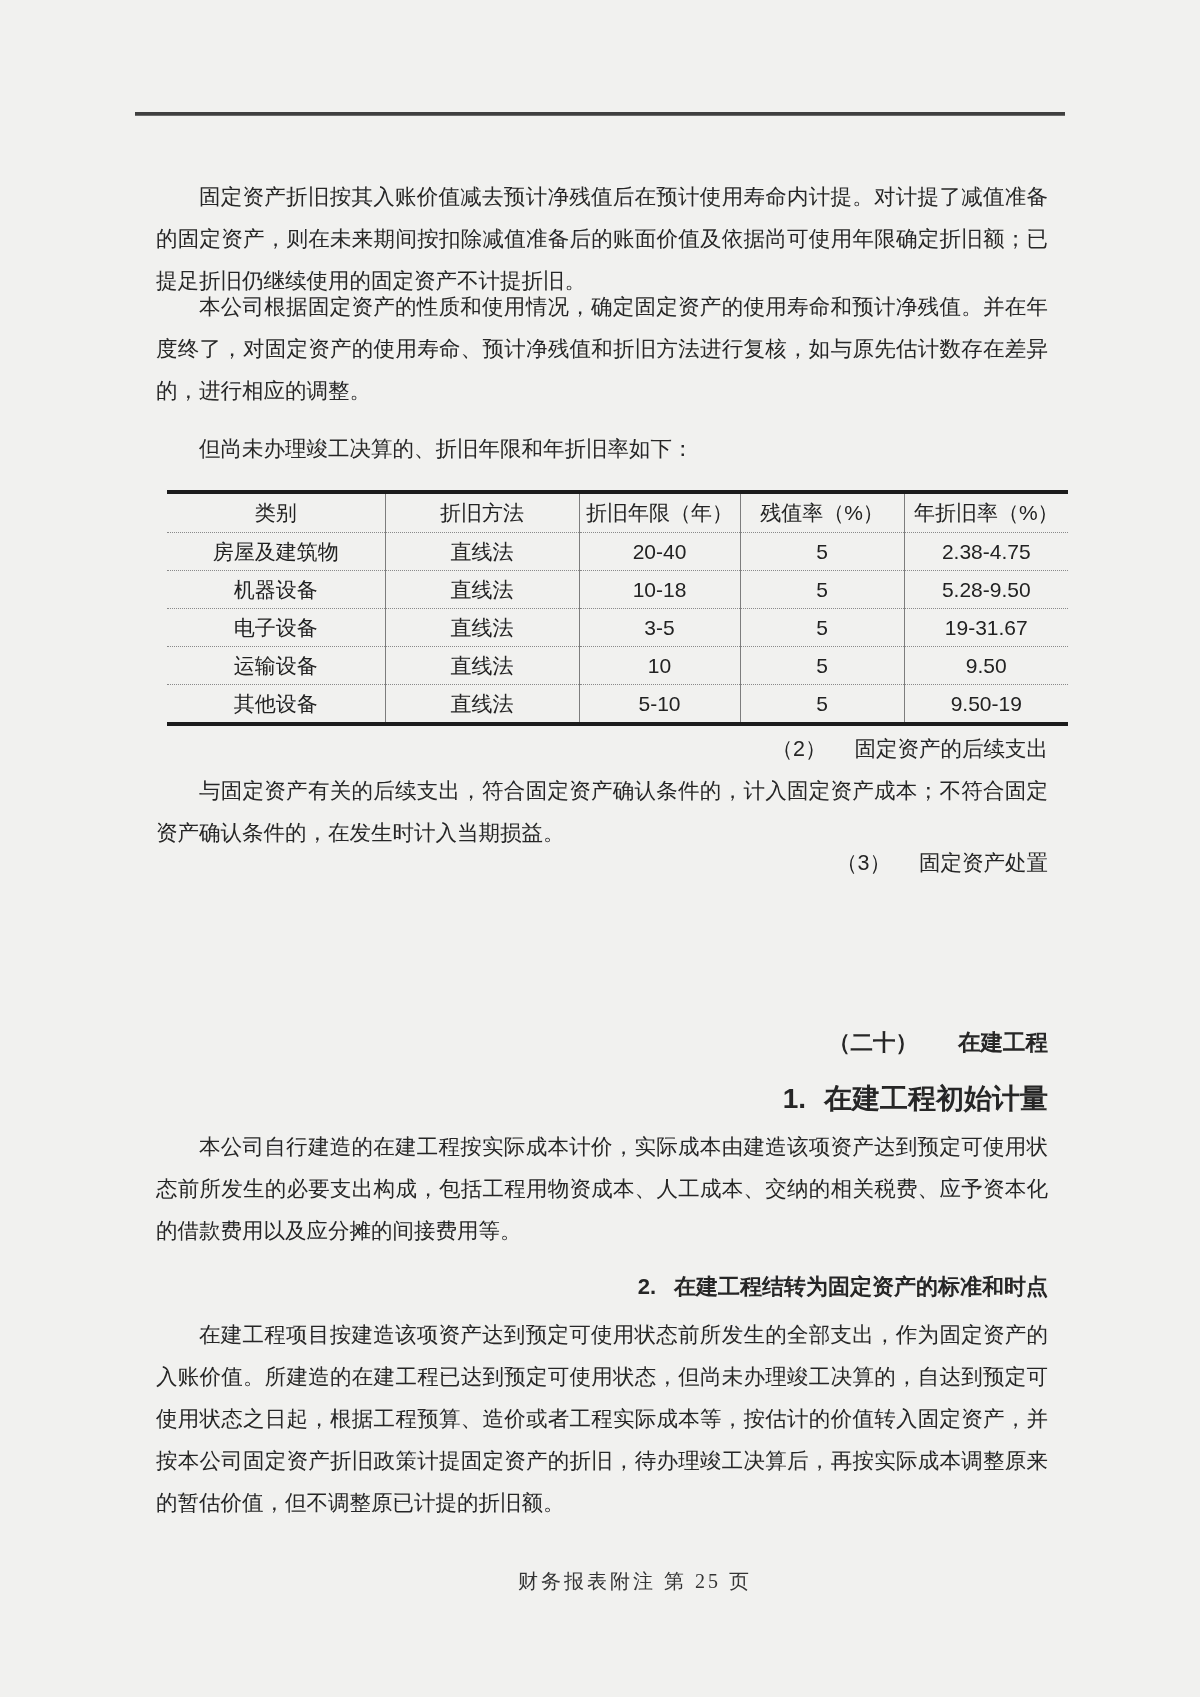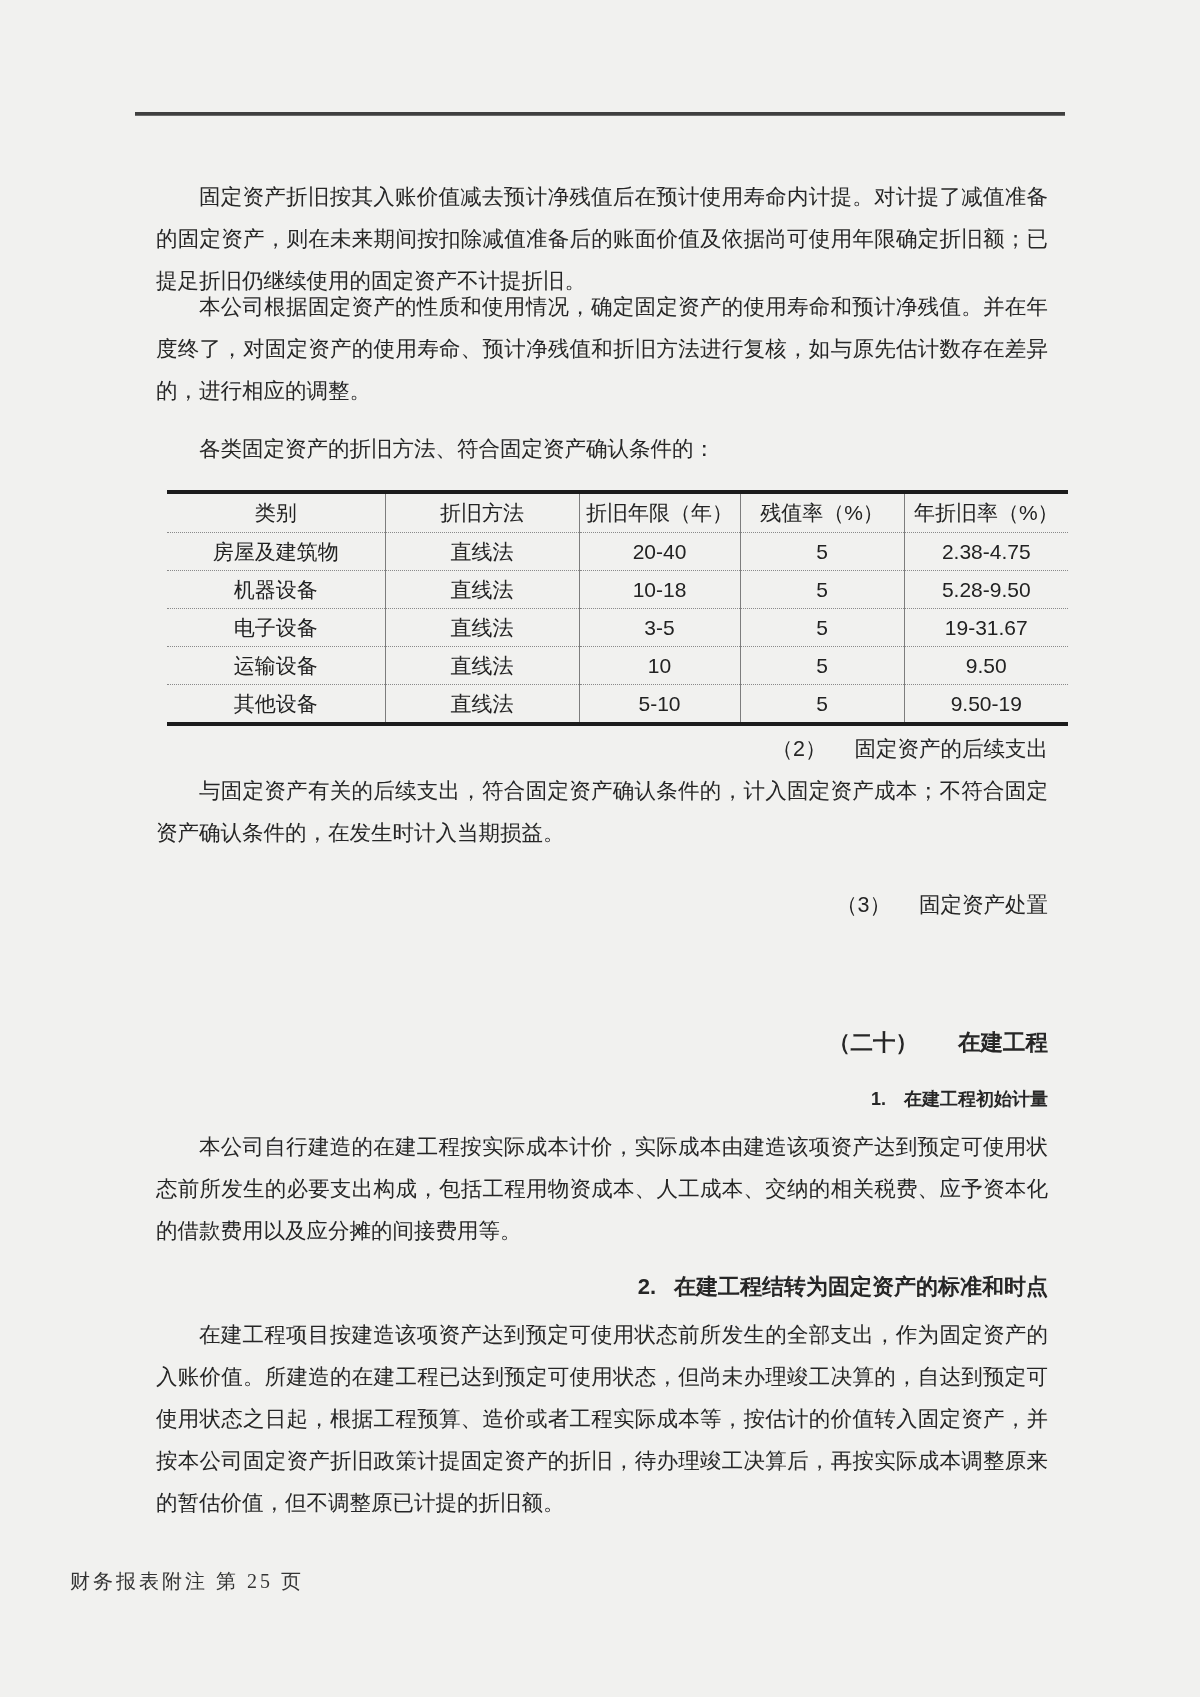--- a/index.html
+++ b/index.html
@@ -49,23 +49,23 @@
     left: 156px;
     width: 892px;
     font-size: 21.5px;
     line-height: 42px;
     padding-left: 62px;
     box-sizing: border-box;
     white-space: nowrap;
     text-align: right;
   }
   .h-item2 { top: 728px; }
-  .h-item3 { top: 884px; }
+  .h-item3 { top: 842px; }
   .h-sec20 { top: 1022px; font-weight: bold; font-size: 22.5px; }
-  .h-sub1  { top: 1078px; font-weight: bold; font-size: 18px; }
+  .h-sub1  { top: 1078px; font-weight: bold; font-size: 28px; }
   .h-sub2  { top: 1266px; font-weight: bold; font-size: 22px; }
   .gap-wide  { margin-left: 40px; }
   .gap-mid   { margin-left: 28px; }
   .gap-small { margin-left: 18px; }
 
   table.dep-table {
     position: absolute;
     left: 167px;
     top: 490px;
     width: 901px;
@@ -90,39 +90,39 @@
   table.dep-table td:last-child { border-right: none; }
   table.dep-table tr.head td { height: 38px; }
 
   .page-footer {
     position: absolute;
     top: 1568px;
     left: 0;
     width: 1200px;
     padding-left: 70px;
     box-sizing: border-box;
-    text-align: left;
+    text-align: center;
     font-family: "Liberation Serif", serif;
     font-size: 20px;
     letter-spacing: 3px;
     color: #333333;
   }
 </style>
 </head>
 <body>
 
 <div class="page">
 
   <div class="header-rule"></div>
 
   <div class="body-text indent p1">固定资产折旧按其入账价值减去预计净残值后在预计使用寿命内计提。对计提了减值准备的固定资产，则在未来期间按扣除减值准备后的账面价值及依据尚可使用年限确定折旧额；已提足折旧仍继续使用的固定资产不计提折旧。</div>
 
   <div class="body-text indent p2">本公司根据固定资产的性质和使用情况，确定固定资产的使用寿命和预计净残值。并在年度终了，对固定资产的使用寿命、预计净残值和折旧方法进行复核，如与原先估计数存在差异的，进行相应的调整。</div>
 
-  <div class="body-text indent intro">各类固定资产的折旧方法、符合固定资产确认条件的：</div>
+  <div class="body-text indent intro">但尚未办理竣工决算的、折旧年限和年折旧率如下：</div>
 
   <table class="dep-table">
     <colgroup>
       <col style="width:218px">
         <col style="width:194px">
         <col style="width:161px">
       <col style="width:164px">
         <col style="width:164px">
     </colgroup>
     <tbody>

